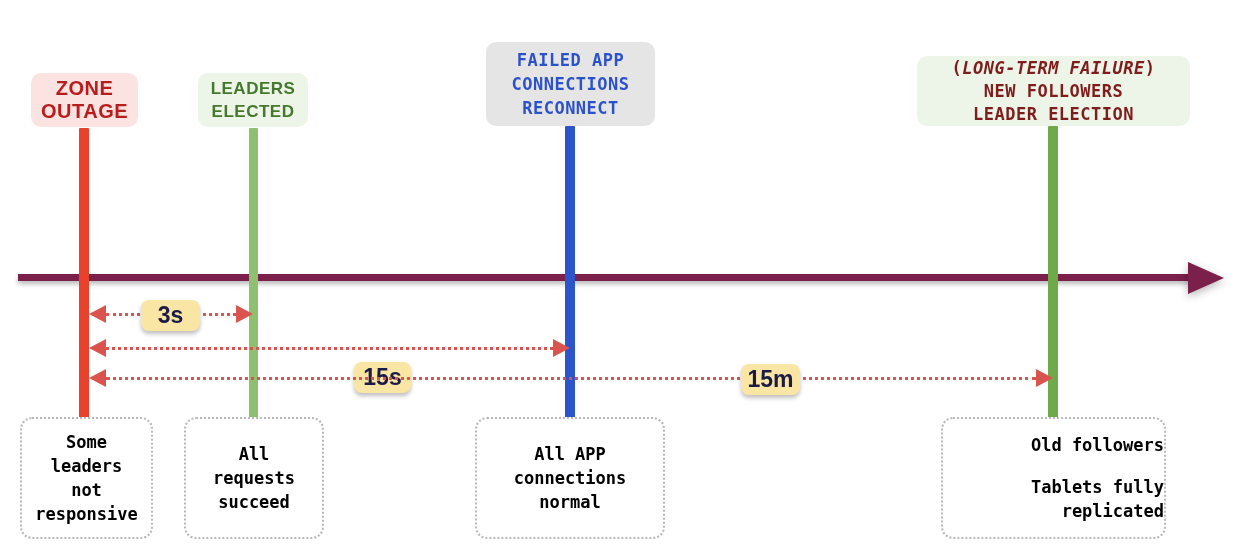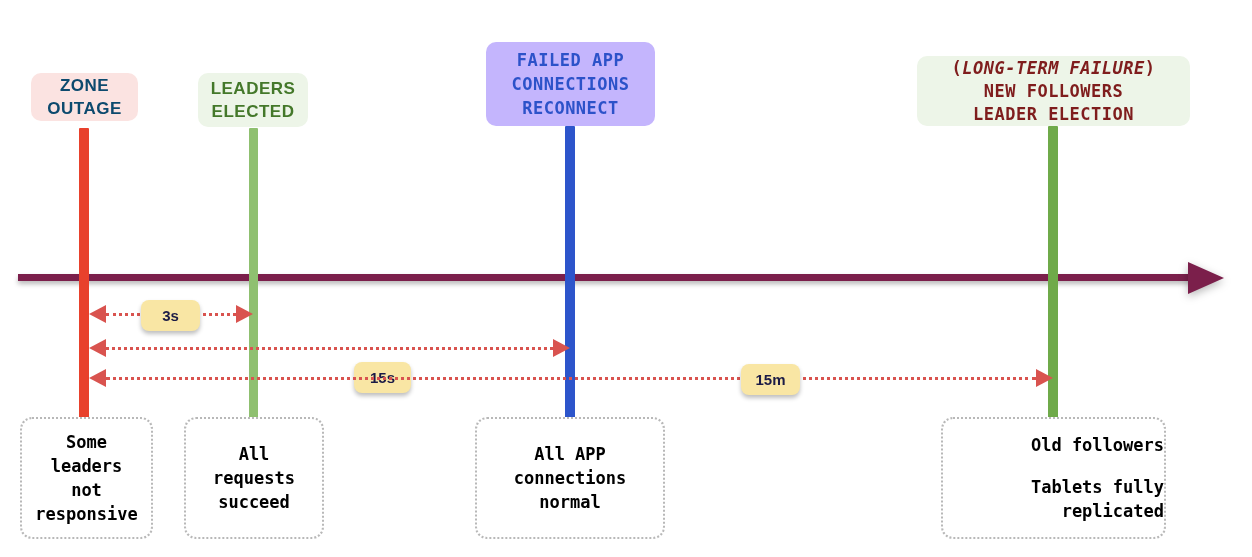--- a/index.html
+++ b/index.html
@@ -102,37 +102,37 @@
   .arrow-r { border-left: 17px solid #d9534f; }
 
   .badge {
     position: absolute;
     box-sizing: border-box;
     background: #f9e6a4;
     border-radius: 8px;
     color: #1b1b46;
     font-family: "Liberation Sans", sans-serif;
     font-weight: bold;
-    font-size: 15px;
+    font-size: 23px;
     display: flex;
     align-items: center;
     justify-content: center;
     box-shadow: 0 3px 4px rgba(0,0,0,0.25);
   }
 </style>
 </head>
 <body>
 
 <div id="canvas">
 
   <div class="axis-line"></div>
   <div class="axis-head"></div>
 
   <div class="ev-line" style="left:79px; top:128px; width:10px; height:292px; background:#e8412c;"></div>
-  <div class="ev-label lbl-sans" style="left:31px; top:73px; width:107px; height:48px; background:#fbe3e1; color:#0c4a6e; font-size:17px; line-height:23px;">
+  <div class="ev-label lbl-sans" style="left:31px; top:73px; width:107px; height:54px; background:#fbe3e1; color:#b91c1c; font-size:20px; line-height:23px;">
     <span class="ln">ZONE</span>
     <span class="ln">OUTAGE</span>
   </div>
   <div class="outcome" style="left:20px; top:417px; width:133px; height:122px;">
     <span class="ln">Some</span>
     <span class="ln">leaders</span>
     <span class="ln">not</span>
     <span class="ln">responsive</span>
   </div>
 
@@ -141,21 +141,21 @@
     <span class="ln">LEADERS</span>
     <span class="ln">ELECTED</span>
   </div>
   <div class="outcome" style="left:184px; top:417px; width:140px; height:122px;">
     <span class="ln">All</span>
     <span class="ln">requests</span>
     <span class="ln">succeed</span>
   </div>
 
   <div class="ev-line" style="left:565px; top:126px; width:10px; height:294px; background:#2d55cb;"></div>
-  <div class="ev-label lbl-mono" style="left:486px; top:42px; width:169px; height:84px; background:#c4b5fd; color:#2c52c9; font-size:17px; line-height:24px;">
+  <div class="ev-label lbl-mono" style="left:486px; top:42px; width:169px; height:84px; background:#e5e5e5; color:#2c52c9; font-size:17px; line-height:24px;">
     <span class="ln">FAILED APP</span>
     <span class="ln">CONNECTIONS</span>
     <span class="ln">RECONNECT</span>
   </div>
   <div class="outcome" style="left:475px; top:417px; width:190px; height:122px;">
     <span class="ln">All APP</span>
     <span class="ln">connections</span>
     <span class="ln">normal</span>
   </div>
 

